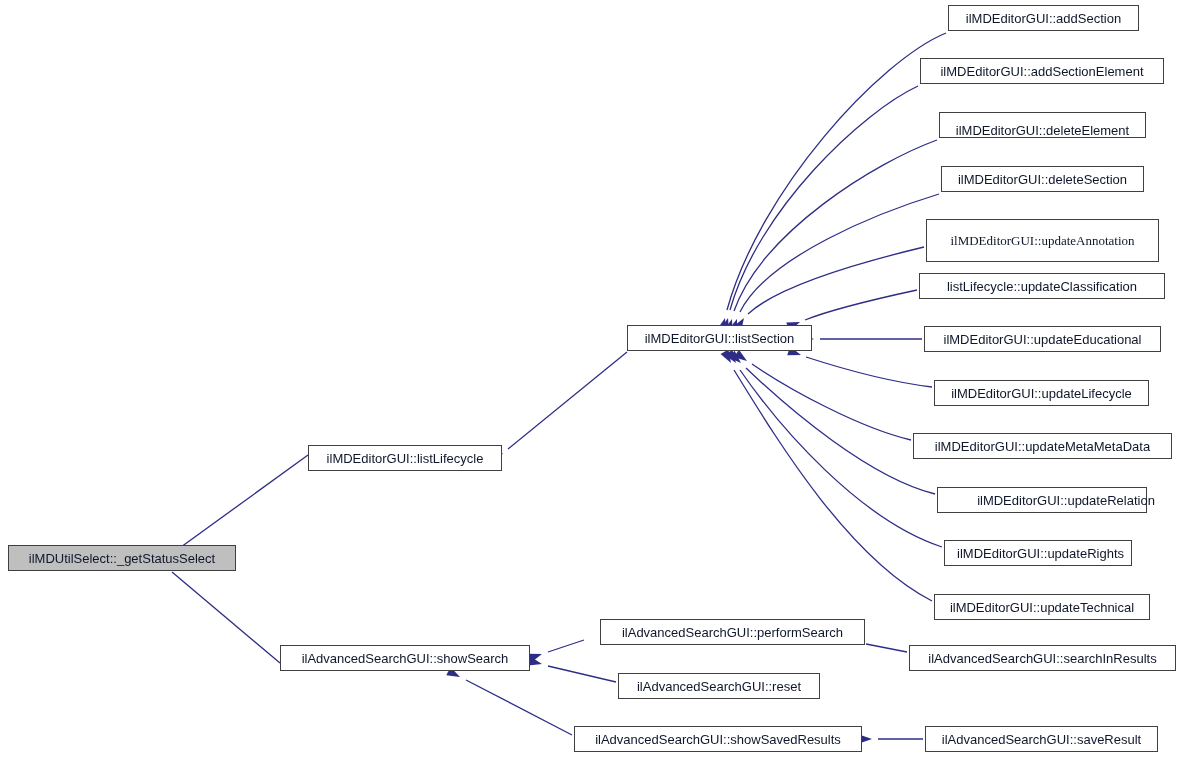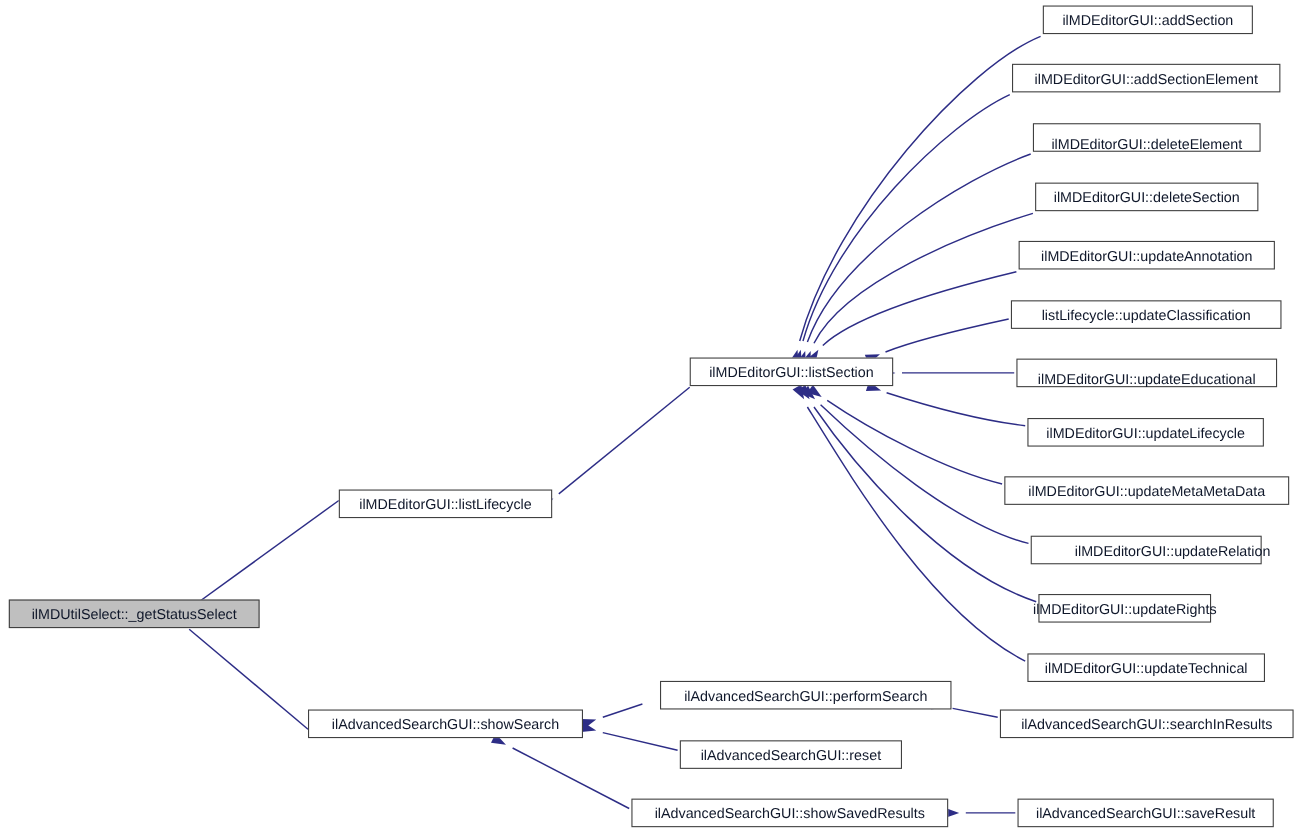--- a/index.html
+++ b/index.html
@@ -113,39 +113,39 @@
       </div>
       <div class="node" style="left: 920px; top: 58px; width: 244px; height: 26px;">
         <span class="node-label">ilMDEditorGUI::addSectionElement</span>
       </div>
       <div class="node" style="left: 939px; top: 112px; width: 207px; height: 26px; align-items: flex-end;">
         <span class="node-label">ilMDEditorGUI::deleteElement</span>
       </div>
       <div class="node" style="left: 941px; top: 166px; width: 203px; height: 26px;">
         <span class="node-label">ilMDEditorGUI::deleteSection</span>
       </div>
-      <div class="node" style="left: 926px; top: 219px; width: 233px; height: 26px;">
+      <div class="node" style="left: 926px; top: 219px; width: 233px; height: 43px; font-family: Liberation Serif, serif;">
         <span class="node-label">ilMDEditorGUI::updateAnnotation</span>
       </div>
       <div class="node" style="left: 919px; top: 273px; width: 246px; height: 26px;">
         <span class="node-label">listLifecycle::updateClassification</span>
       </div>
-      <div class="node" style="left: 924px; top: 326px; width: 237px; height: 26px; align-items: flex-end;">
+      <div class="node" style="left: 924px; top: 326px; width: 237px; height: 26px;">
         <span class="node-label">ilMDEditorGUI::updateEducational</span>
       </div>
       <div class="node" style="left: 934px; top: 380px; width: 215px; height: 26px;">
         <span class="node-label">ilMDEditorGUI::updateLifecycle</span>
       </div>
       <div class="node" style="left: 913px; top: 433px; width: 259px; height: 26px;">
         <span class="node-label">ilMDEditorGUI::updateMetaMetaData</span>
       </div>
       <div class="node" style="left: 937px; top: 487px; width: 210px; height: 26px; padding-left: 48px;">
         <span class="node-label">ilMDEditorGUI::updateRelation</span>
       </div>
-      <div class="node" style="left: 944px; top: 540px; width: 157px; height: 26px;">
+      <div class="node" style="left: 944px; top: 540px; width: 188px; height: 26px; justify-content: flex-end;">
         <span class="node-label">ilMDEditorGUI::updateRights</span>
       </div>
       <div class="node" style="left: 934px; top: 594px; width: 216px; height: 26px;">
         <span class="node-label">ilMDEditorGUI::updateTechnical</span>
       </div>
       <div class="node" style="left: 600px; top: 619px; width: 265px; height: 26px;">
         <span class="node-label">ilAdvancedSearchGUI::performSearch</span>
       </div>
       <div class="node" style="left: 618px; top: 673px; width: 202px; height: 26px;">
         <span class="node-label">ilAdvancedSearchGUI::reset</span>

